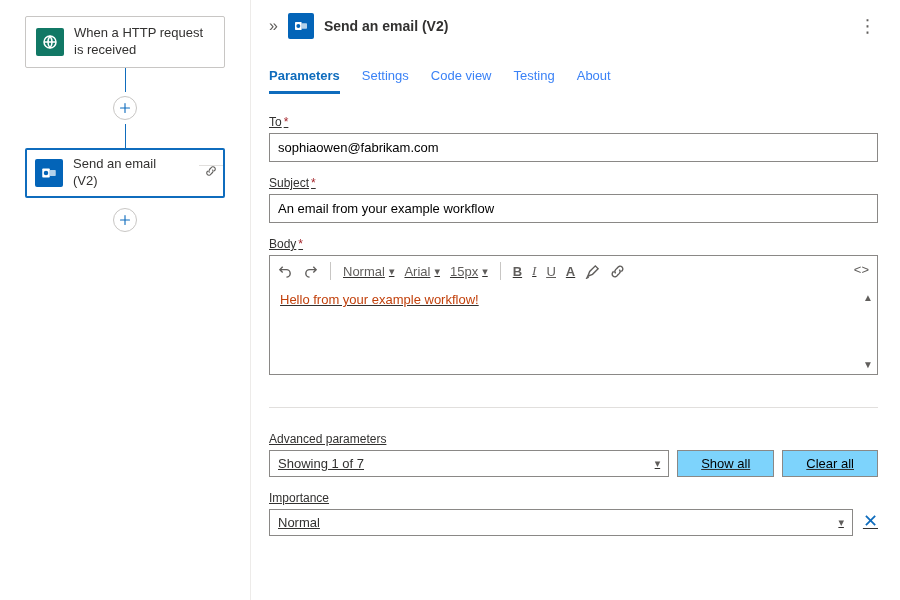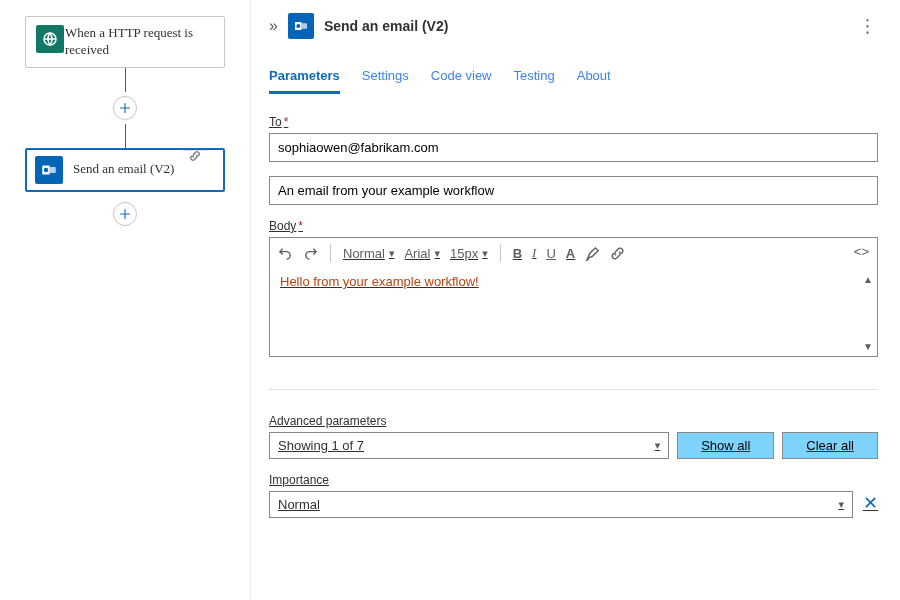--- a/index.html
+++ b/index.html
@@ -23,25 +23,24 @@
     flex-direction: column;
     align-items: center;
     position: relative;
   }
   .node {
     width: 200px;
     background: #fff;
     border: 1px solid #c8c6c4;
     border-radius: 2px;
     display: flex;
-    align-items: flex-start;
+    align-items: center;
     padding: 8px 10px;
-    gap: 1px;
+    gap: 10px;
     line-height: 1.3;
-    font-family: Liberation Serif, serif;
   }
   .node .icon-box {
     width: 28px; height: 28px;
     display: flex; align-items: center; justify-content: center;
     border-radius: 2px;
     flex-shrink: 0;
   }
   .icon-http { background: #117865; }
   .icon-outlook { background: #0364b8; }
   .icon-box svg { width: 18px; height: 18px; }
@@ -295,20 +294,21 @@
   </div>
 
   <div class="form">
 
     <div>
       <div class="field-label"><span>To</span><span class="req">*</span></div>
       <input class="text-input" value="sophiaowen@fabrikam.com" style="">
     </div>
 
     <div>
+      <div class="field-label"><span>Subject</span><span class="req">*</span></div>
       <input class="text-input" value="An email from your example workflow" style="">
     </div>
 
     <div>
       <div class="field-label"><span>Body</span><span class="req">*</span></div>
       <div class="rte">
         <div class="rte-toolbar">
           <span>
               <svg viewBox="0 0 16 16" fill="none" stroke="currentColor" stroke-width="1.5">
                 <path d="M5 3 2 6l3 3M2 6h7a4 4 0 1 1 0 8"></path>

